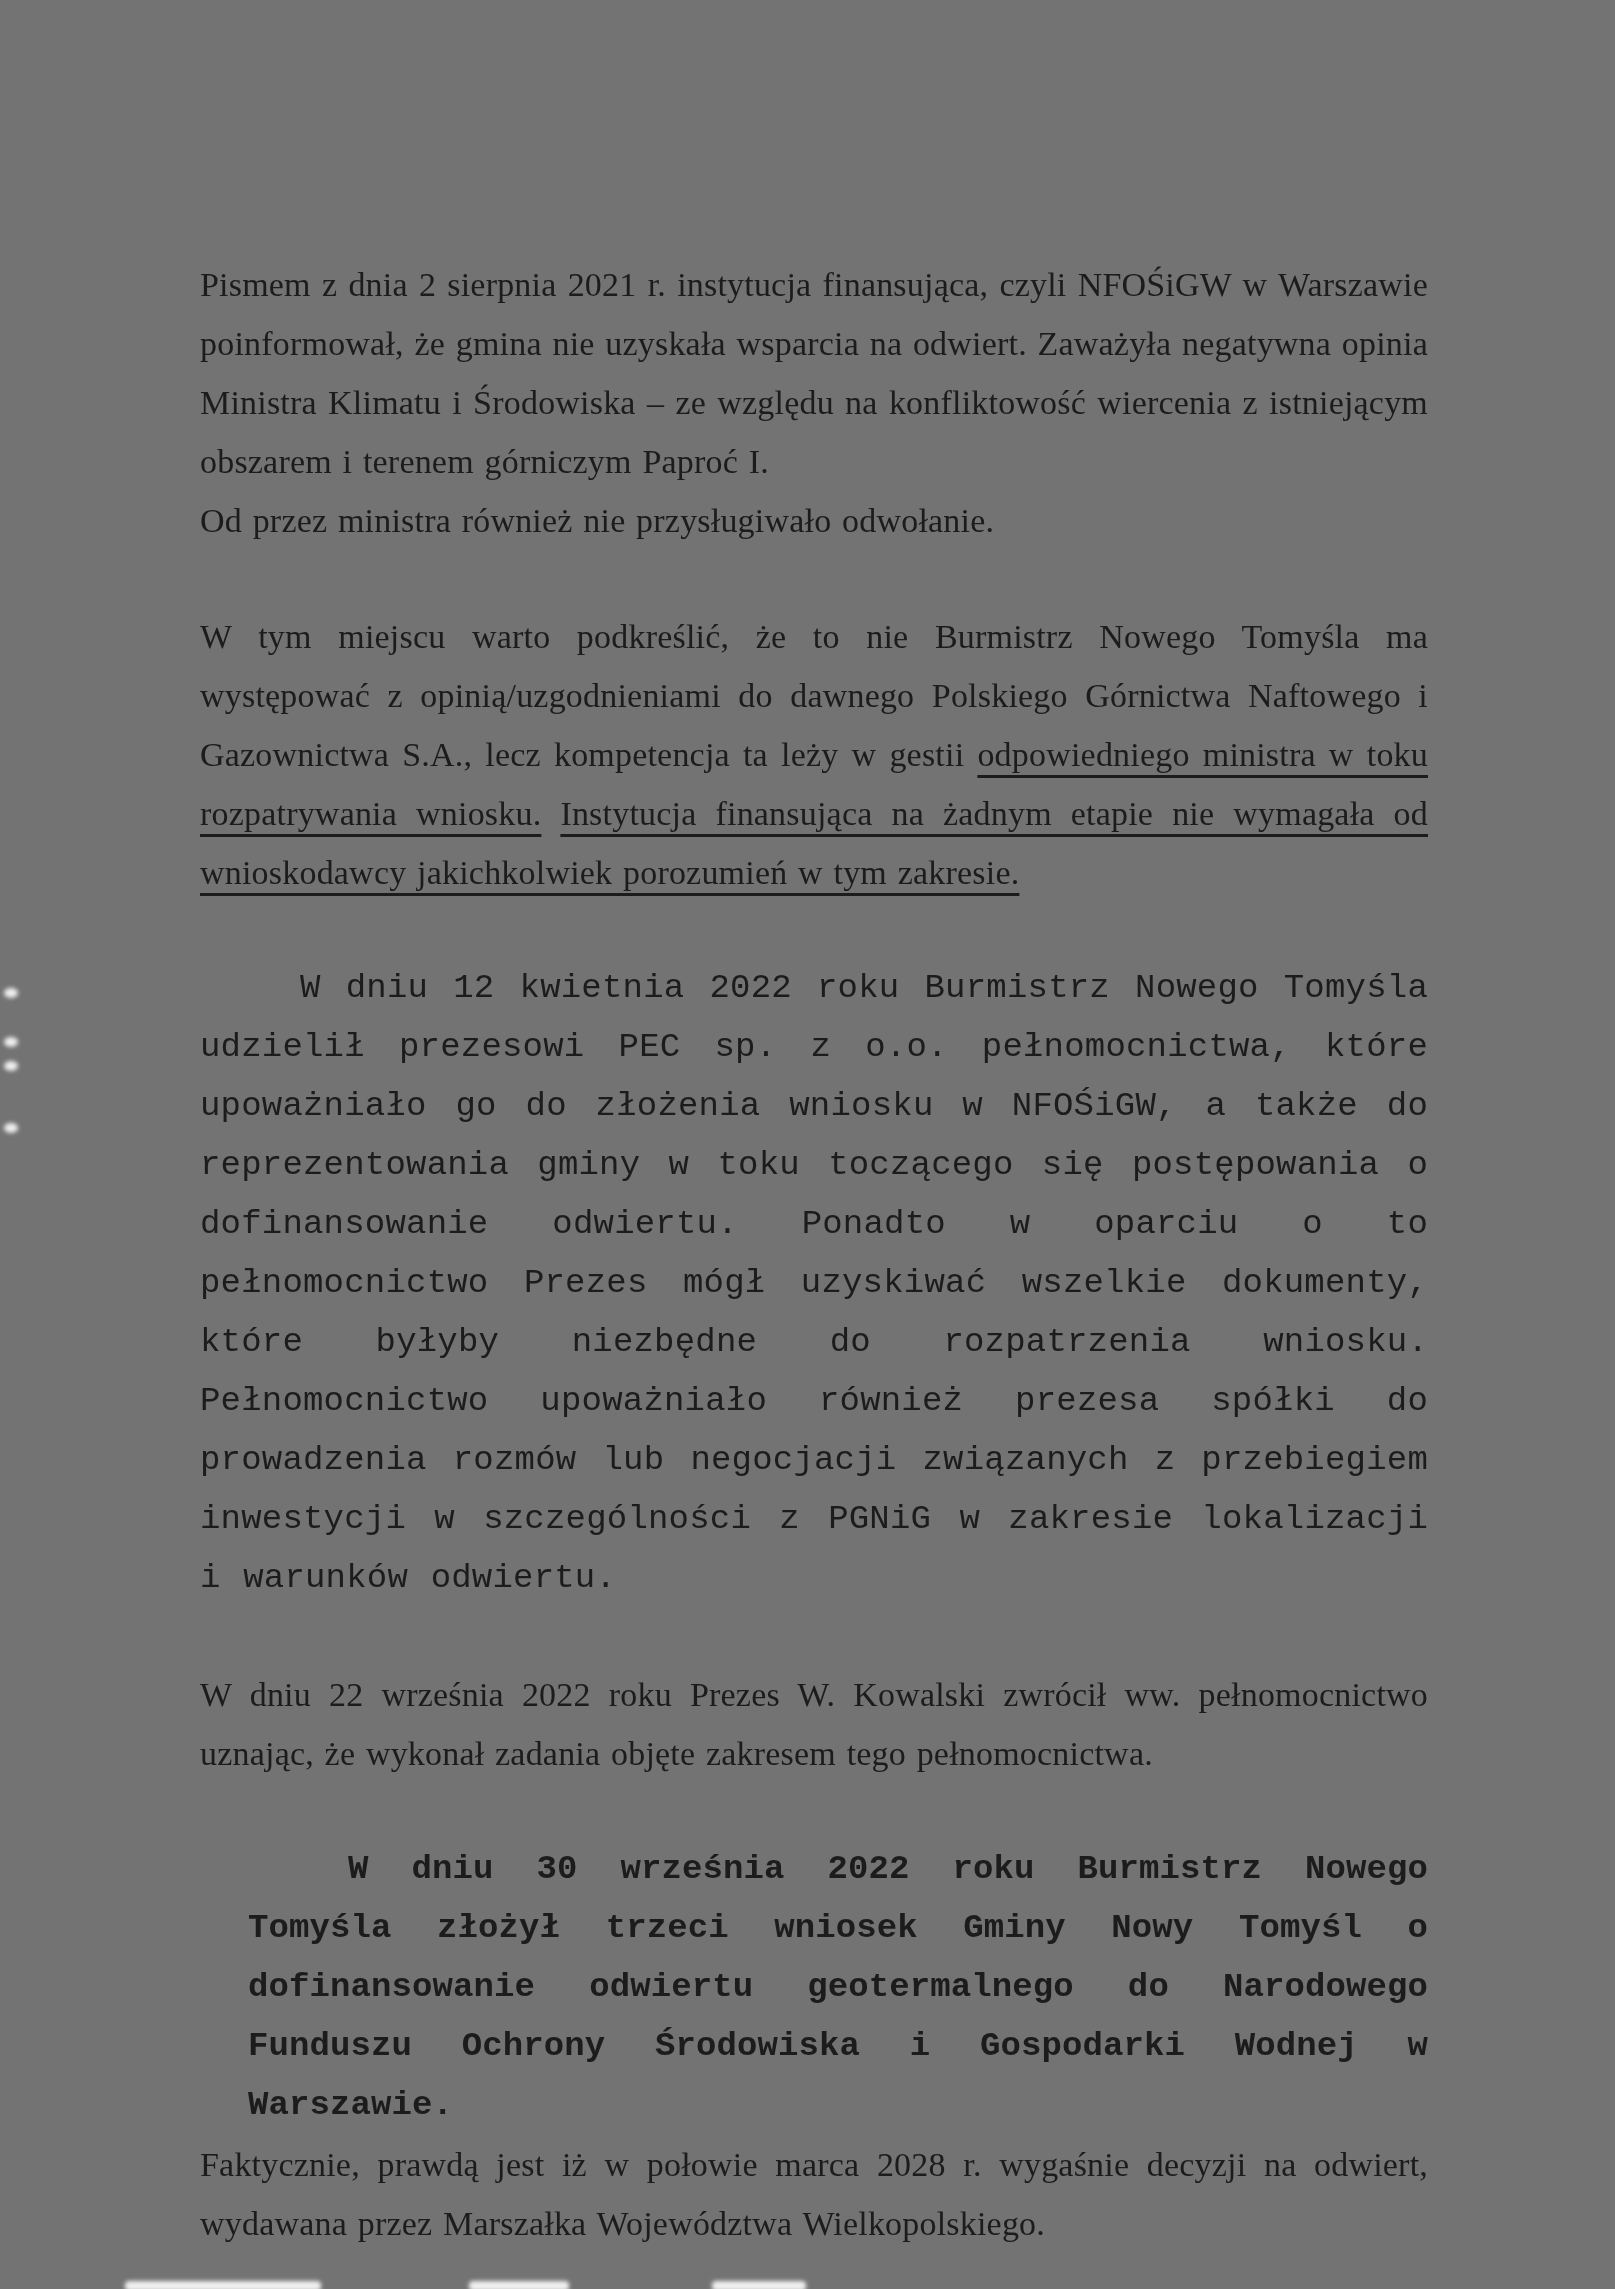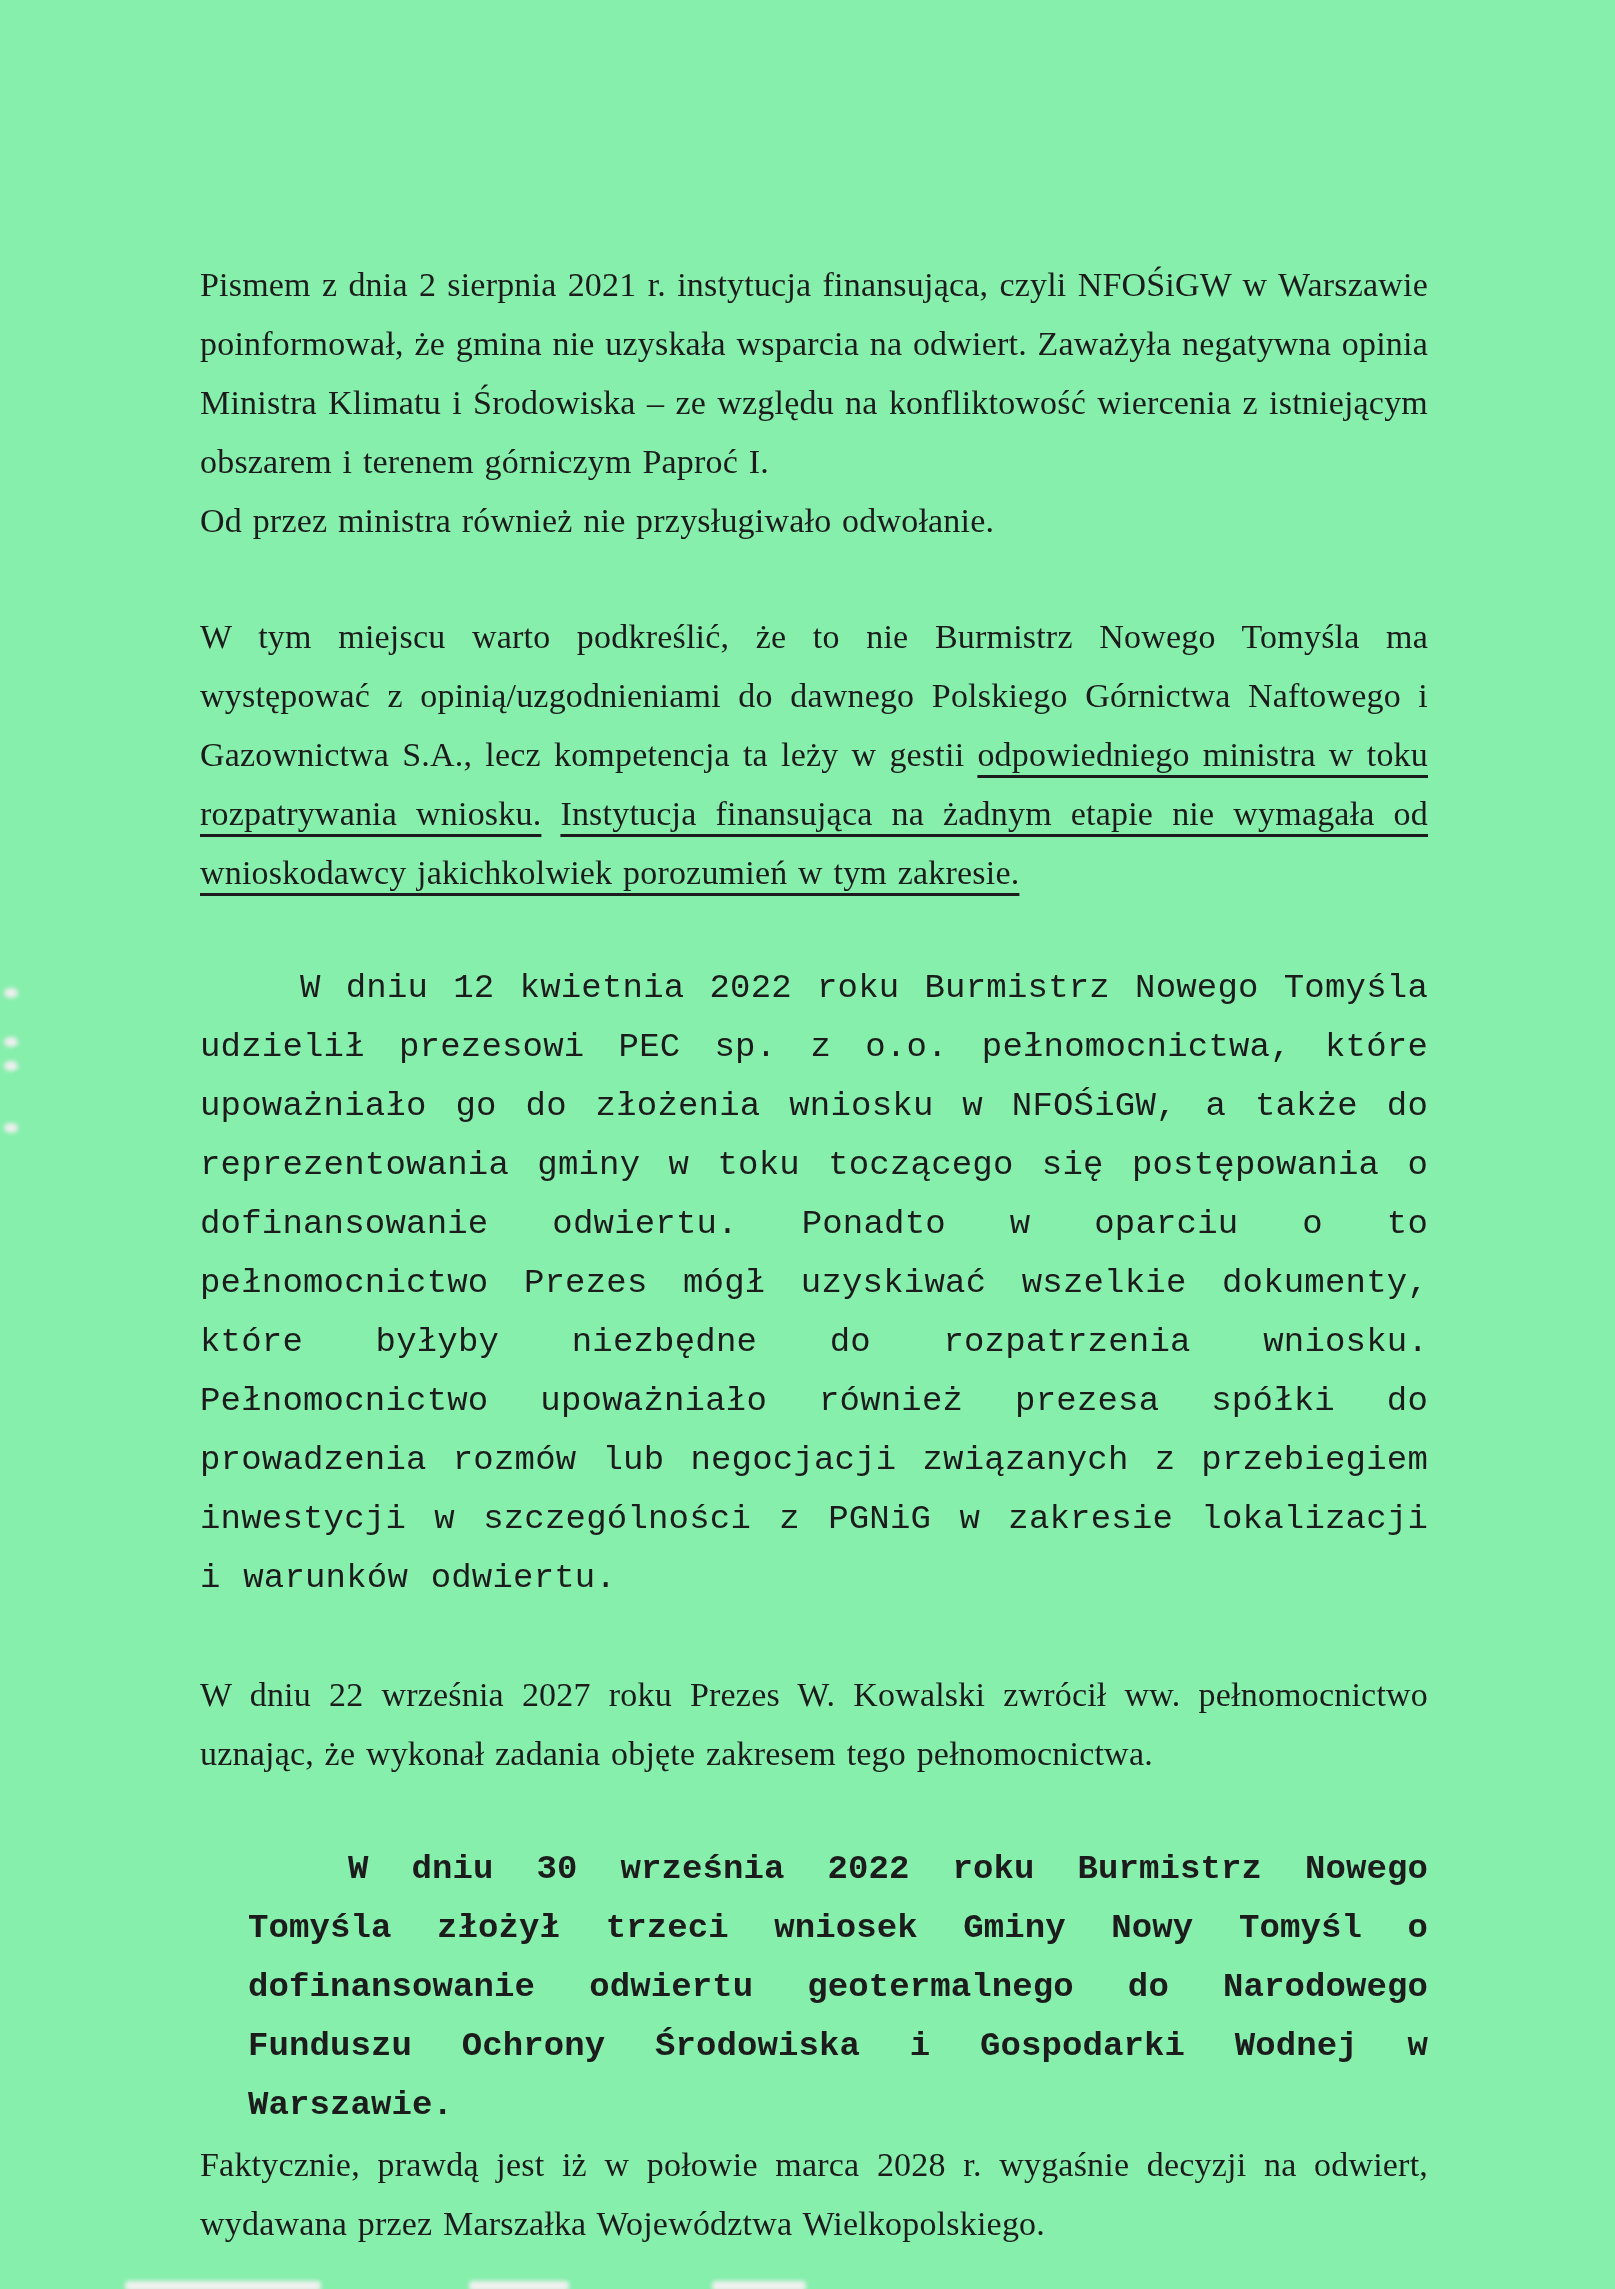--- a/index.html
+++ b/index.html
@@ -4,21 +4,21 @@
 <style>
   html, body {
     margin: 0;
     padding: 0;
     background: #ffffff;
   }
   .page {
     position: relative;
     width: 1615px;
     height: 2290px;
-    background: #86efac;
+    background: #737373;
     overflow: hidden;
     font-family: "Liberation Serif", "DejaVu Serif", serif;
     color: #1c1c1c;
   }
   .doc-body {
     position: absolute;
     left: 200px;
     top: 255px;
     width: 1228px;
   }
@@ -68,21 +68,21 @@
 </head>
 <body>
 
 <main class="page">
 
   <section class="doc-body">
       <p class="para"><span>Pismem z dnia 2 sierpnia 2021 r. instytucja finansująca, czyli NFOŚiGW w Warszawie poinformował, że gmina nie uzyskała wsparcia na odwiert. Zaważyła negatywna opinia Ministra Klimatu i Środowiska – ze względu na konfliktowość wiercenia z istniejącym obszarem i terenem górniczym Paproć I.</span></p>
       <p class="para"><span>Od przez ministra również nie przysługiwało odwołanie.</span></p>
       <p class="para gap"><span>W tym miejscu warto podkreślić, że to nie Burmistrz Nowego Tomyśla ma występować z opinią/uzgodnieniami do dawnego Polskiego Górnictwa Naftowego i Gazownictwa S.A., lecz kompetencja ta leży w gestii </span><span class="u">odpowiedniego ministra w toku rozpatrywania wniosku.</span><span> </span><span class="u">Instytucja finansująca na żadnym etapie nie wymagała od wnioskodawcy jakichkolwiek porozumień w tym zakresie.</span></p>
       <p class="para gap indent"><span>W dniu 12 kwietnia 2022 roku Burmistrz Nowego Tomyśla udzielił prezesowi PEC sp. z o.o. pełnomocnictwa, które upoważniało go do złożenia wniosku w NFOŚiGW, a także do reprezentowania gminy w toku toczącego się postępowania o dofinansowanie odwiertu. Ponadto w oparciu o to pełnomocnictwo Prezes mógł uzyskiwać wszelkie dokumenty, które byłyby niezbędne do rozpatrzenia wniosku. Pełnomocnictwo upoważniało również prezesa spółki do prowadzenia rozmów lub negocjacji związanych z przebiegiem inwestycji w szczególności z PGNiG w zakresie lokalizacji i warunków odwiertu.</span></p>
-      <p class="para gap"><span>W dniu 22 września 2027 roku Prezes W. Kowalski zwrócił ww. pełnomocnictwo uznając, że wykonał zadania objęte zakresem tego pełnomocnictwa.</span></p>
+      <p class="para gap"><span>W dniu 22 września 2022 roku Prezes W. Kowalski zwrócił ww. pełnomocnictwo uznając, że wykonał zadania objęte zakresem tego pełnomocnictwa.</span></p>
       <p class="para gap indent bold"><span>W dniu 30 września 2022 roku Burmistrz Nowego Tomyśla złożył trzeci wniosek Gminy Nowy Tomyśl o dofinansowanie odwiertu geotermalnego do Narodowego Funduszu Ochrony Środowiska i Gospodarki Wodnej w Warszawie.</span></p>
       <p class="para"><span>Faktycznie, prawdą jest iż w połowie marca 2028 r. wygaśnie decyzji na odwiert, wydawana przez Marszałka Województwa Wielkopolskiego.</span></p>
     </section>
 
   <span class="edge-mark em1"></span>
   <span class="edge-mark em2"></span>
   <span class="edge-mark em3"></span>
   <span class="edge-mark em4"></span>
 
   <span class="footer-smudge fs1"></span>

